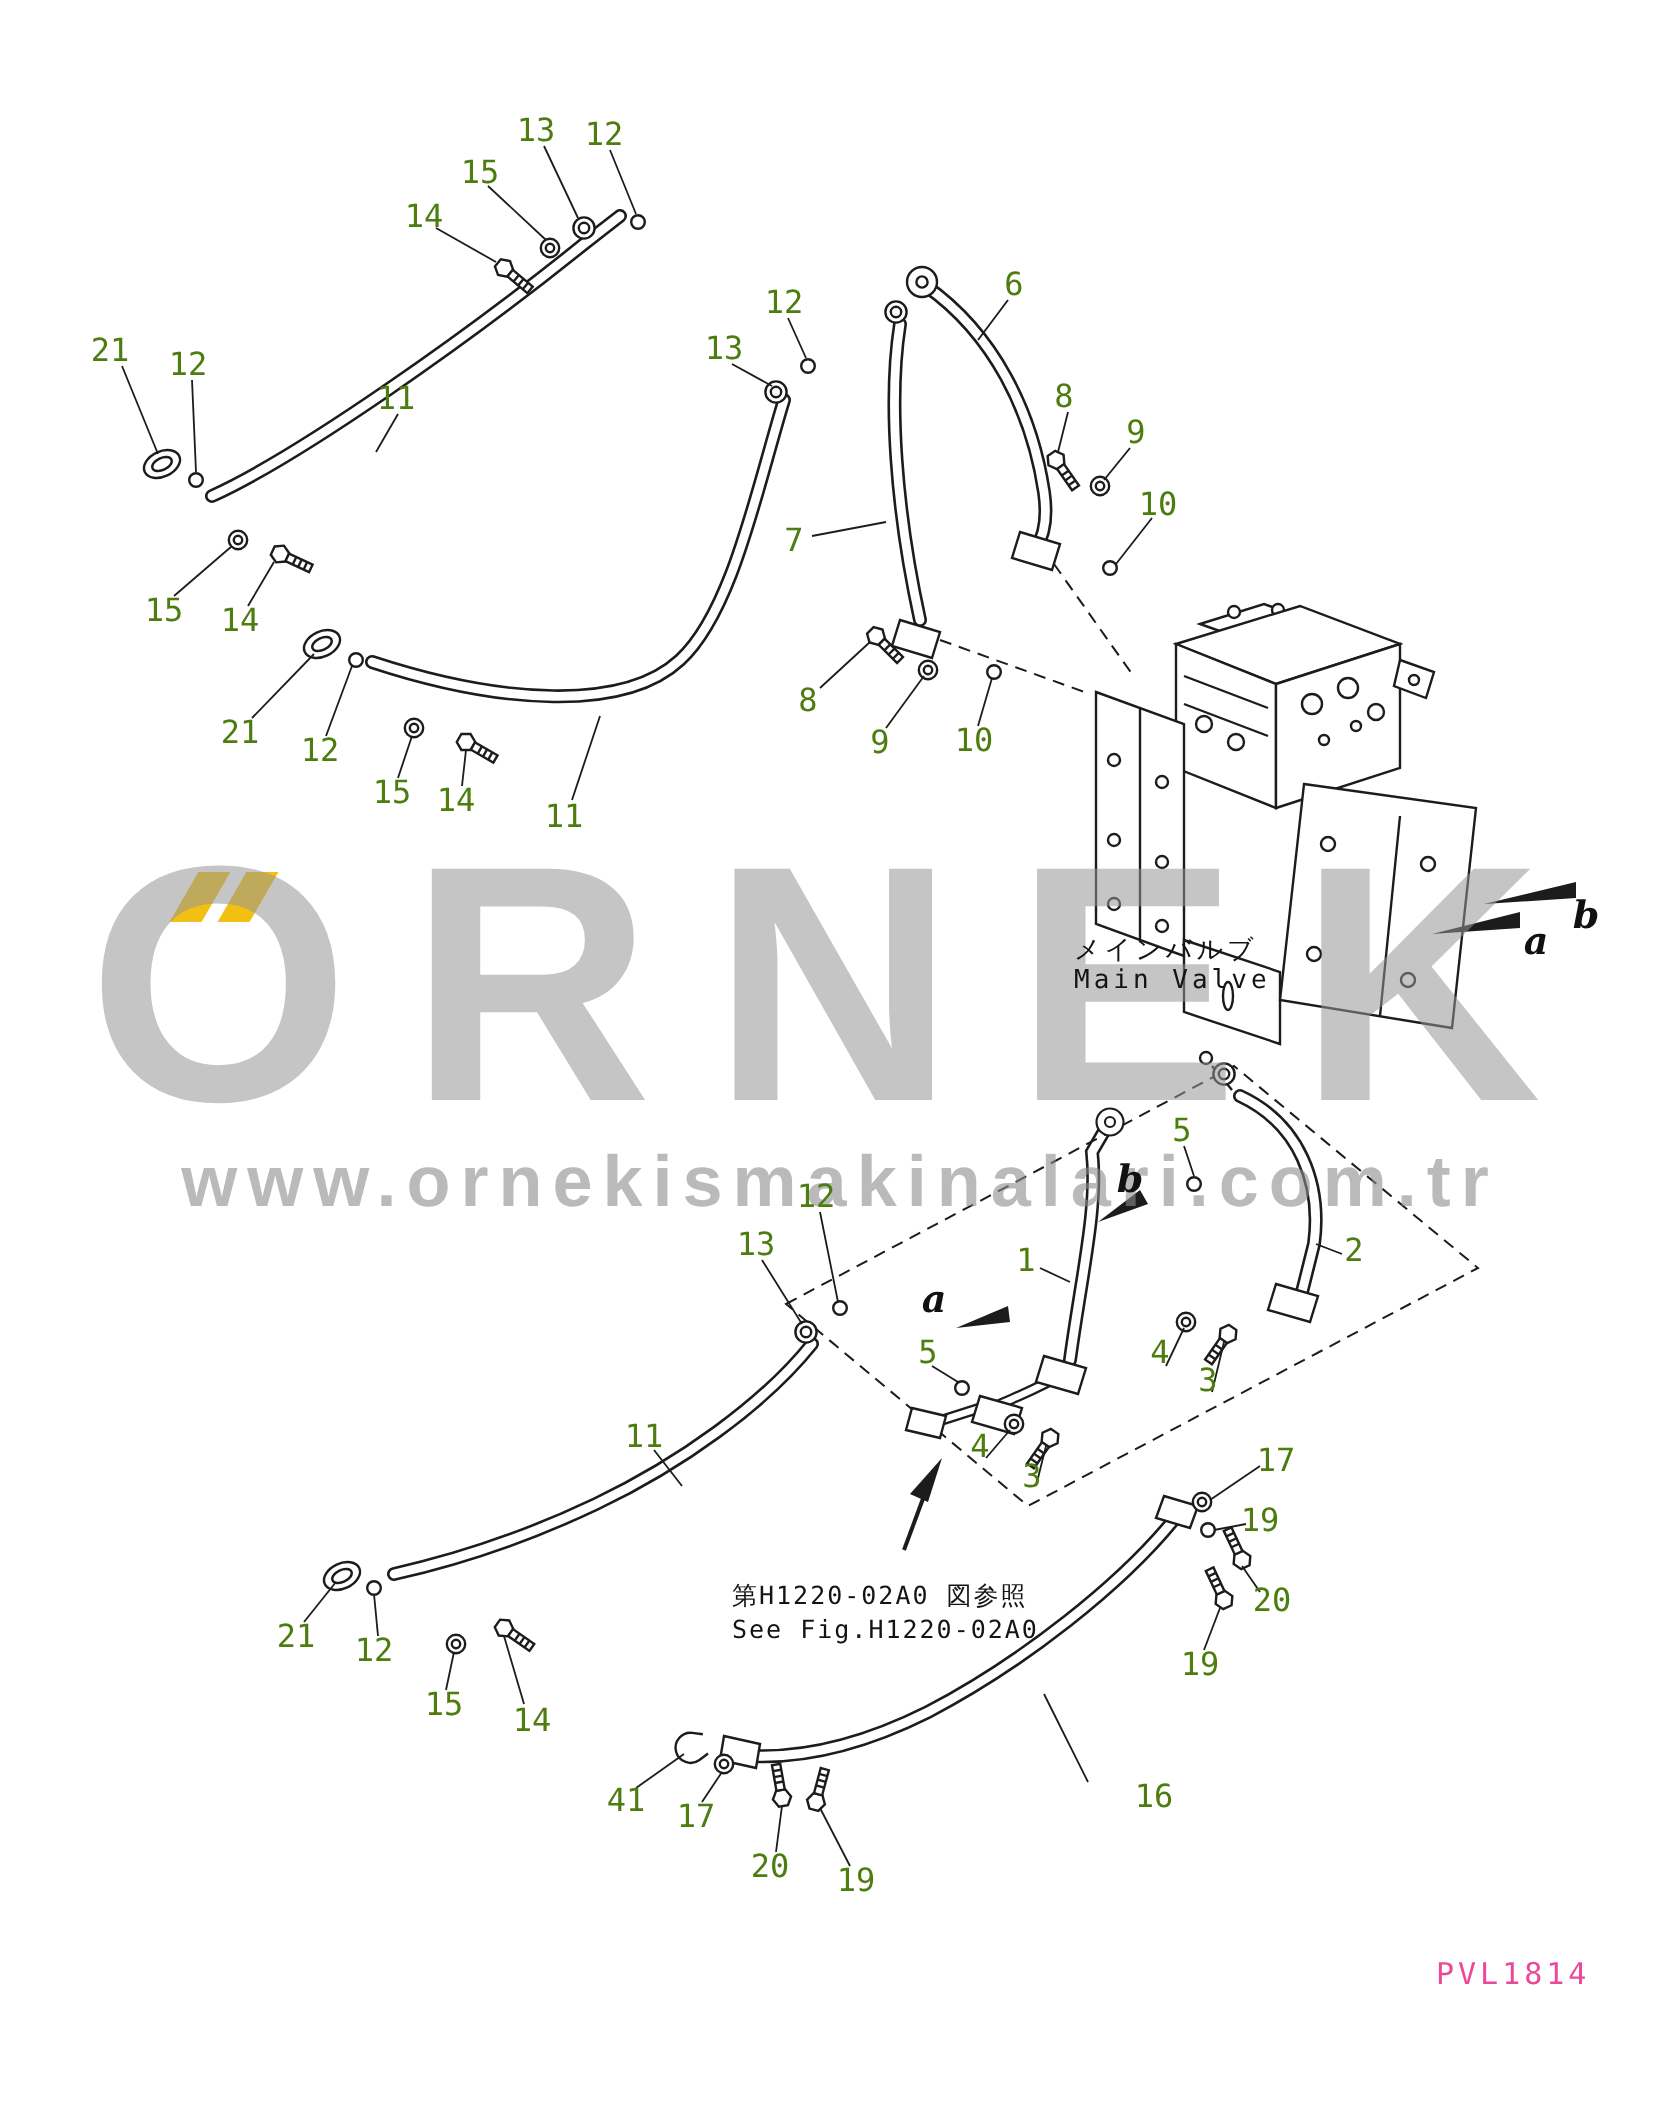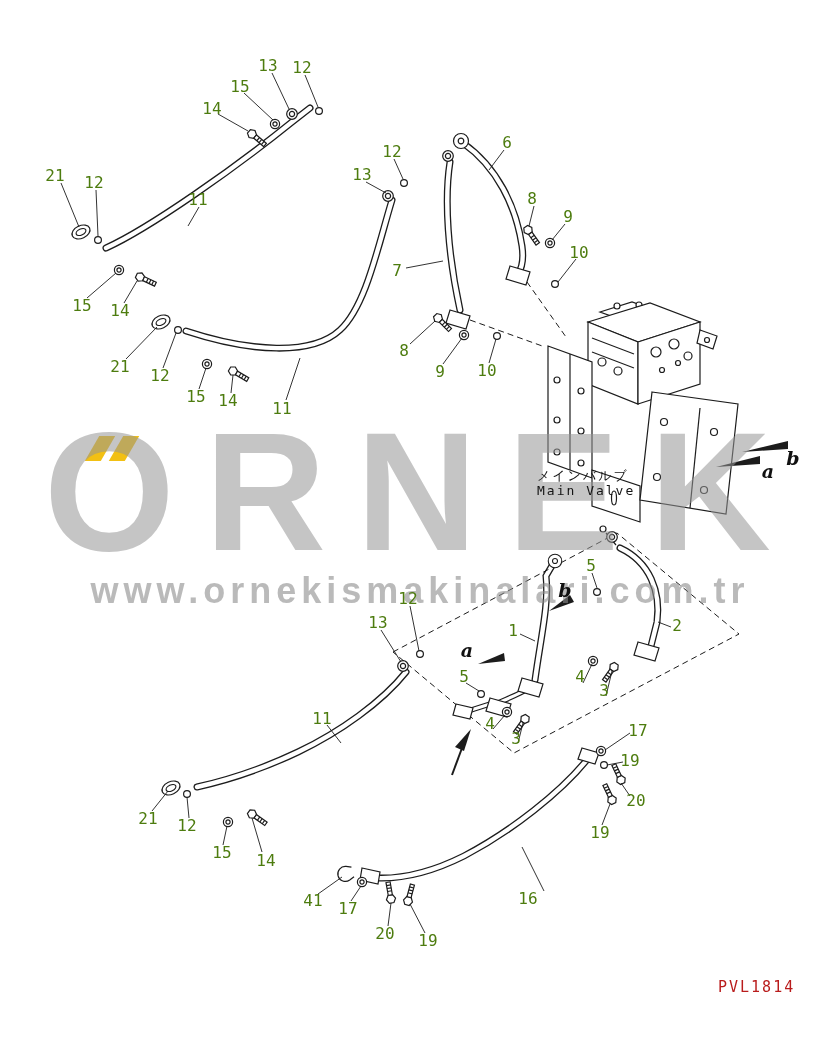--- a/index.html
+++ b/index.html
@@ -20,21 +20,21 @@
   .labels{position:absolute;inset:0;z-index:3;}
   .co{position:absolute;transform:translate(-50%,-50%);font:16px "DejaVu Sans Mono",monospace;
       color:#4d7c0f;white-space:nowrap;}
   .viewlab{position:absolute;transform:translate(-50%,-50%);
       font:bold italic 19px "DejaVu Serif",serif;color:#111;}
   .valve-label{position:absolute;left:537px;top:468px;font:13px "DejaVu Sans Mono",monospace;
       color:#141414;letter-spacing:2px;line-height:15px;white-space:nowrap;}
   .ref-note{position:absolute;left:366px;top:789px;font:12.5px "DejaVu Sans Mono",monospace;
       color:#141414;letter-spacing:1px;line-height:17px;white-space:nowrap;}
   .drawing-no{position:absolute;left:718px;top:978px;font:15px "DejaVu Sans Mono",monospace;
-      letter-spacing:2px;color:#b91c1c;}
+      letter-spacing:2px;color:#ec4899;}
   
   .watermark{position:absolute;inset:0;z-index:2;pointer-events:none;}
   .wm-brand{position:absolute;left:44px;top:408px;font-family:"Liberation Sans",sans-serif;
       font-weight:bold;font-size:168px;line-height:1;letter-spacing:30px;
       color:rgba(150,150,150,0.55);white-space:nowrap;}
   .wm-url{position:absolute;left:0;top:570px;width:840px;text-align:center;
       font-family:"Liberation Sans",sans-serif;font-weight:bold;font-size:36px;
       letter-spacing:5px;color:rgba(140,140,140,0.6);white-space:nowrap;}
   .tick{position:absolute;width:16px;height:25px;background:#f2c013;transform:skewX(-30deg);}
   .tick1{left:92px;top:436px;}
@@ -328,32 +328,36 @@
     <span class="co" style="left:490px;top:723px">4</span>
     <span class="co" style="left:516px;top:738px">3</span>
     <span class="co" style="left:638px;top:730px">17</span>
     <span class="co" style="left:630px;top:760px">19</span>
     <span class="co" style="left:636px;top:800px">20</span>
     <span class="co" style="left:600px;top:832px">19</span>
     <span class="co" style="left:148px;top:818px">21</span>
     <span class="co" style="left:187px;top:825px">12</span>
     <span class="co" style="left:222px;top:852px">15</span>
     <span class="co" style="left:266px;top:860px">14</span>
-    <span class="co" style="left:528px;top:898px">16</span>
+    <span class="co" style="left:577px;top:898px">16</span>
     <span class="co" style="left:313px;top:900px">41</span>
     <span class="co" style="left:348px;top:908px">17</span>
     <span class="co" style="left:385px;top:933px">20</span>
     <span class="co" style="left:428px;top:940px">19</span>
 
     <span class="viewlab" style="left:793px;top:458px">b</span>
     <span class="viewlab" style="left:768px;top:471px">a</span>
     <span class="viewlab" style="left:565px;top:590px">b</span>
     <span class="viewlab" style="left:467px;top:650px">a</span>
 
     <div class="valve-label">
       <div>メインバルブ</div>
       <div>Main Valve</div>
     </div>
 
+    <div class="ref-note">
+      <div>第H1220-02A0 図参照</div>
+      <div>See Fig.H1220-02A0</div>
+    </div>
 
     <div class="drawing-no">PVL1814</div>
   </div>
 </div>
 
 </body></html>

